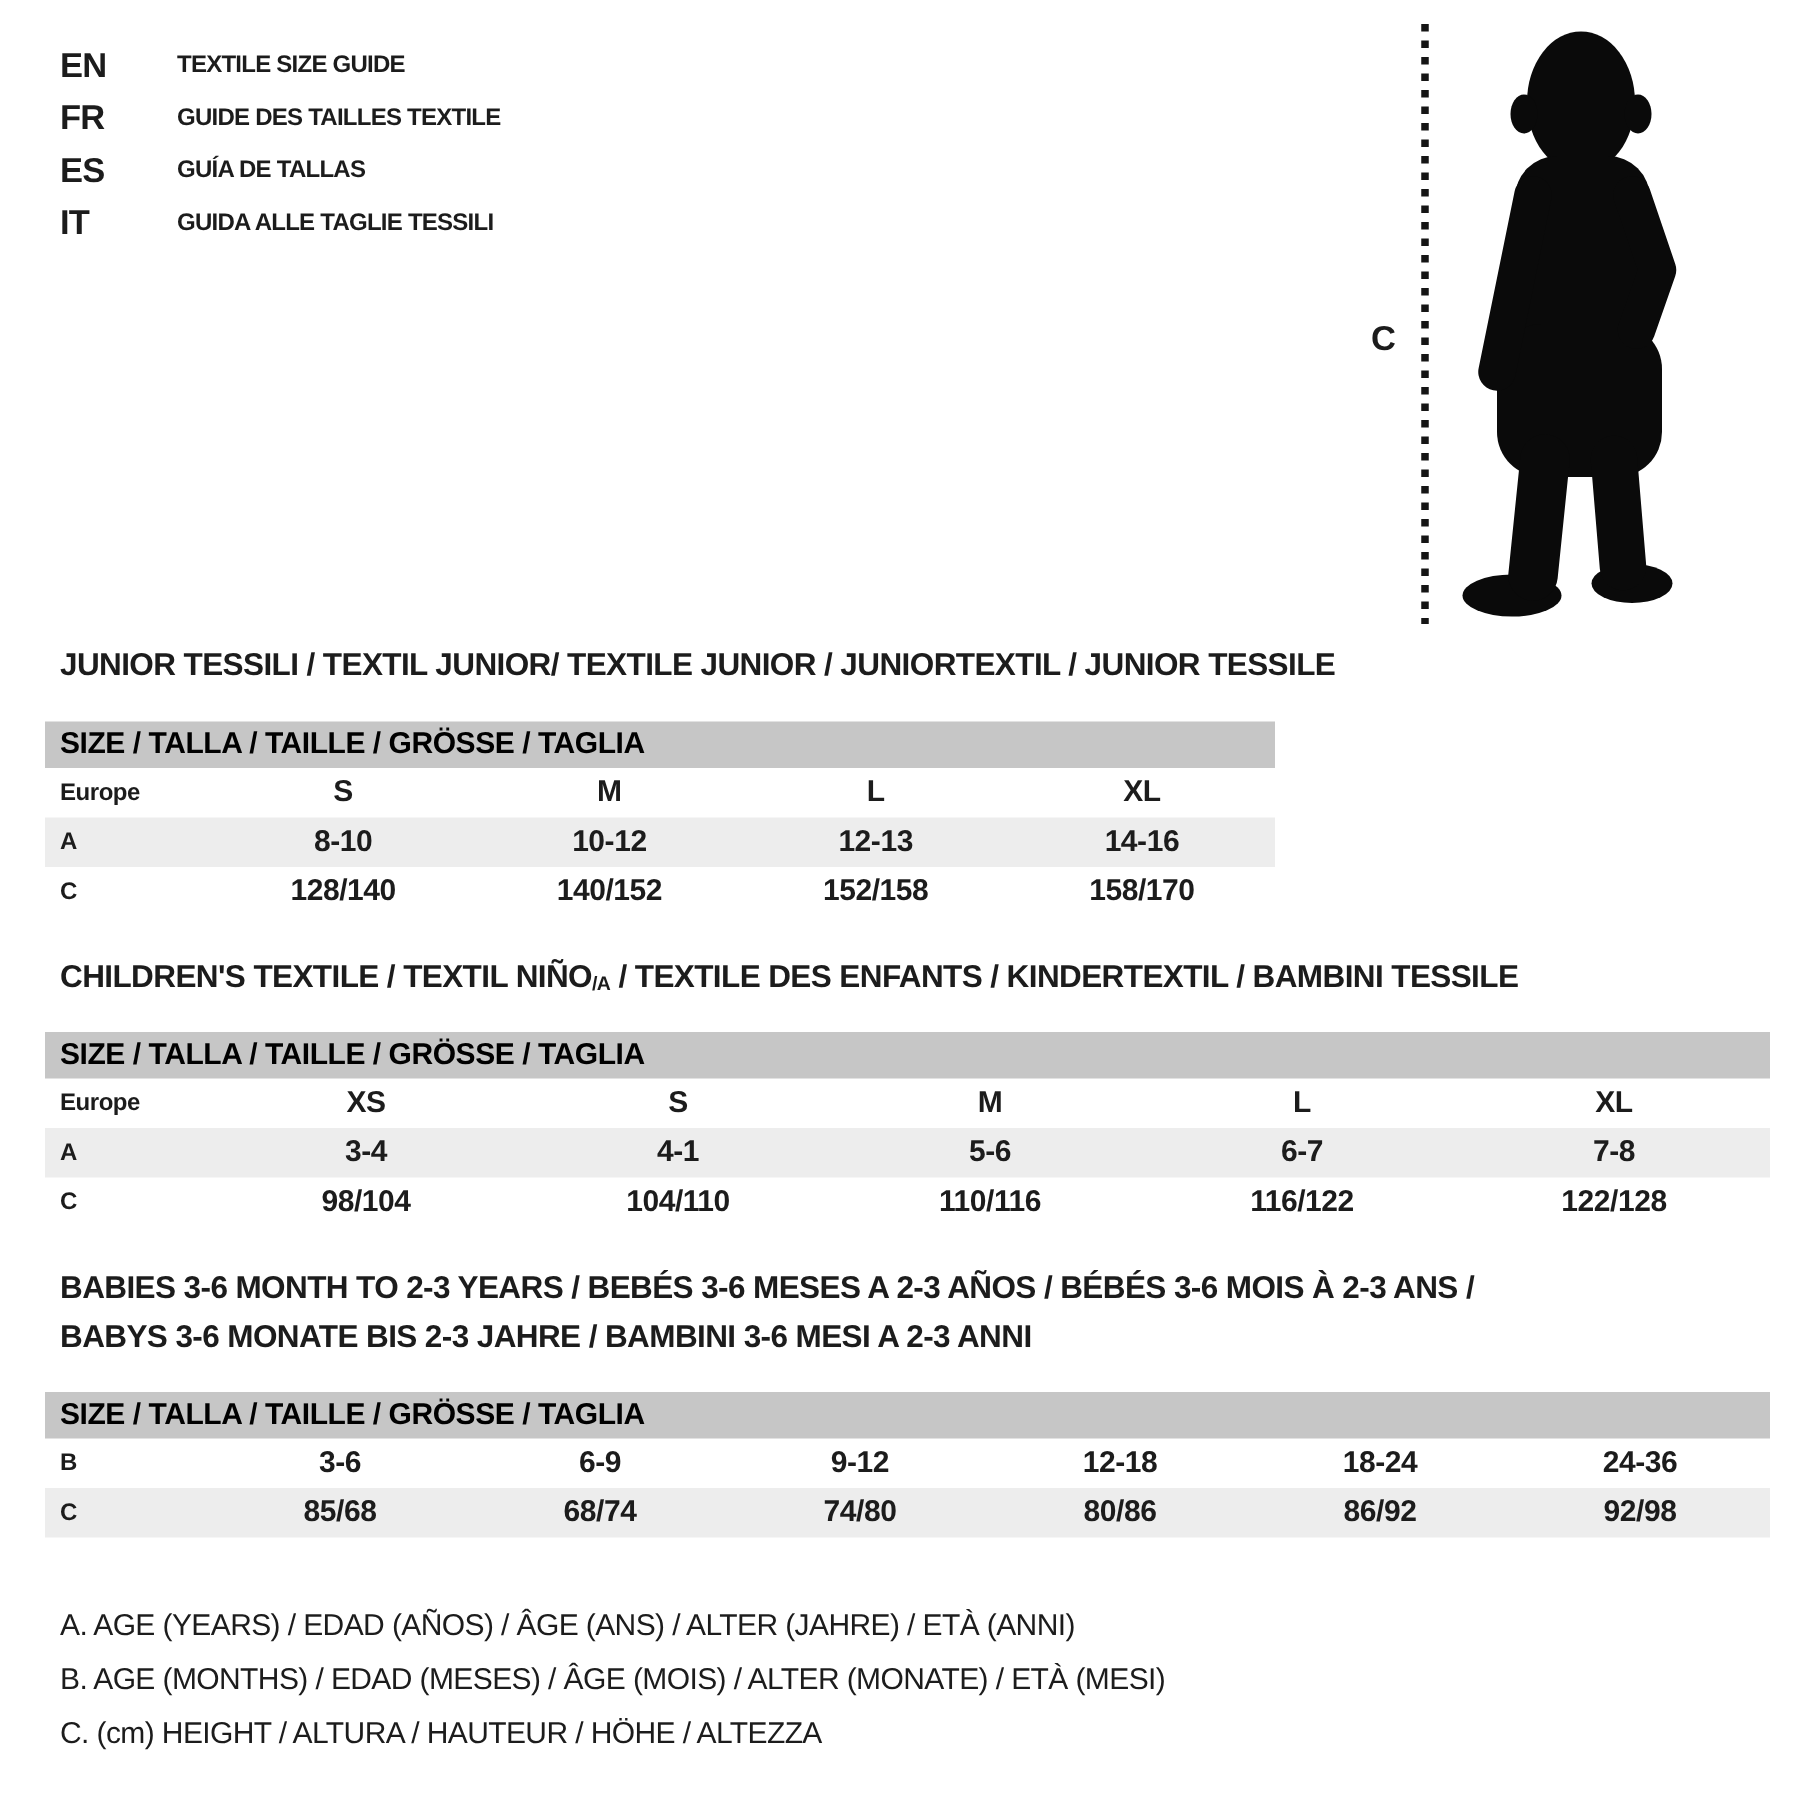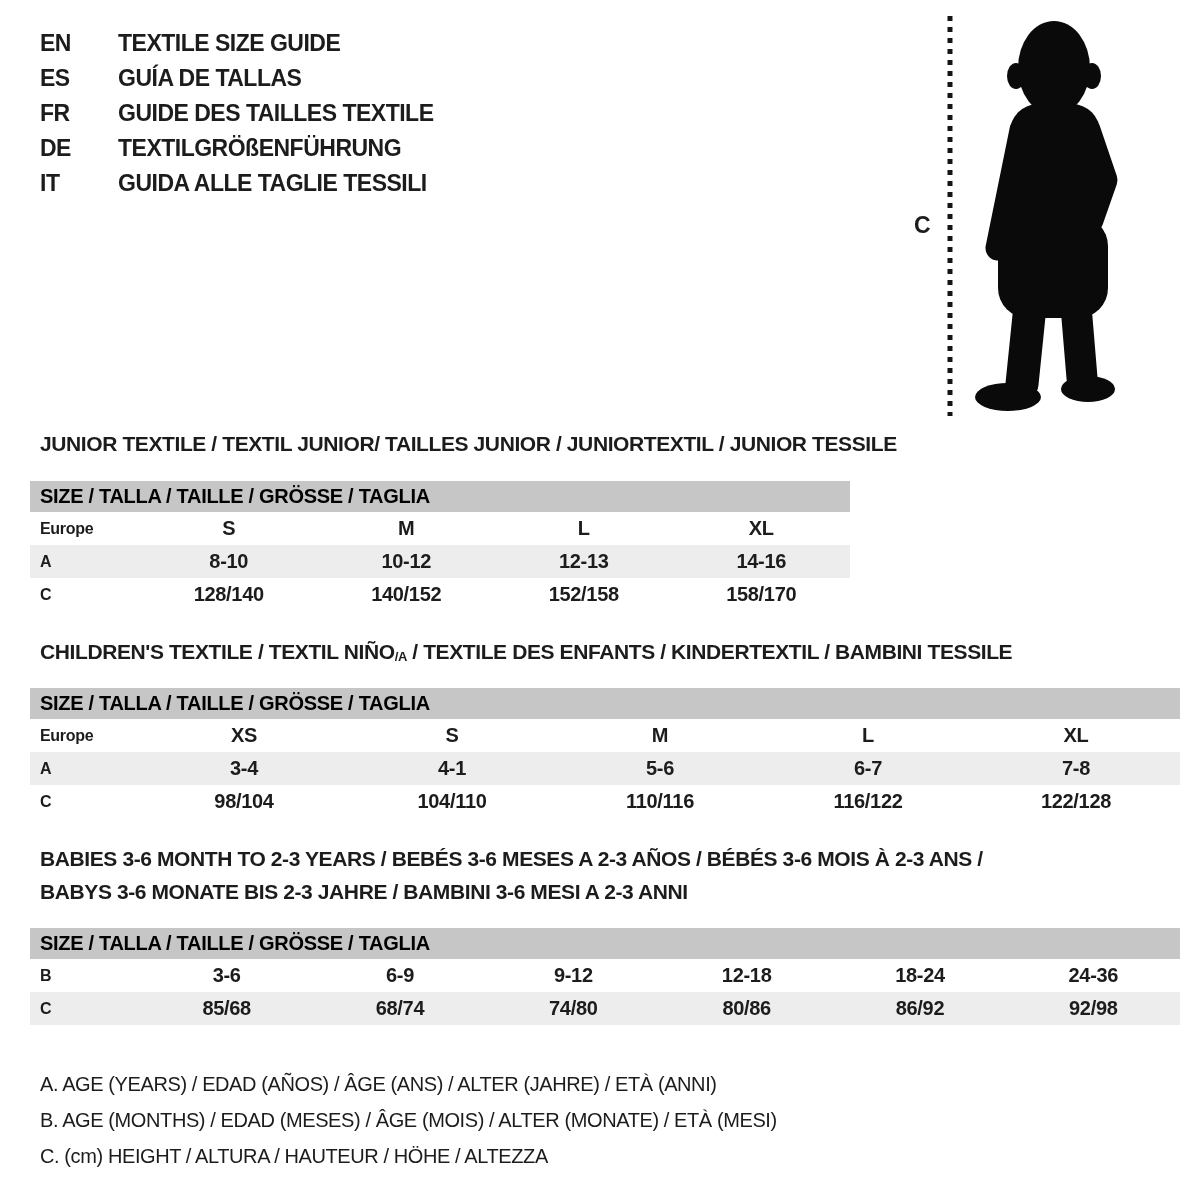--- a/index.html
+++ b/index.html
@@ -13,21 +13,21 @@
   }
 
   
   .lang-block { position: absolute; left: 40px; top: 32px; }
   .lang-row { display: flex; margin-bottom: 12px; align-items: center; }
   .lang-code {
     width: 78px; font-size: 23px; font-weight: 700;
     letter-spacing: -0.5px; line-height: 23px;
   }
   .lang-title {
-    font-size: 23px; font-weight: 700;
+    font-size: 16px; font-weight: 700;
     letter-spacing: -0.5px; line-height: 23px; white-space: nowrap;
   }
 
   
   .c-label {
     position: absolute; left: 914px; top: 212px;
     font-size: 23px; font-weight: 700;
   }
   .dash-line { position: absolute; left: 946px; top: 16px; }
   .silhouette-svg { position: absolute; left: 966px; top: 18px; }
@@ -73,30 +73,26 @@
 </style>
 </head>
 <body>
 
 <div class="lang-block">
   <div class="lang-row">
     <span class="lang-code">EN</span>
     <span class="lang-title">TEXTILE SIZE GUIDE</span>
   </div>
   <div class="lang-row">
+    <span class="lang-code">FR</span>
+    <span class="lang-title">GUIDE DES TAILLES TEXTILE</span>
+  </div>
+  <div class="lang-row">
     <span class="lang-code">ES</span>
     <span class="lang-title">GUÍA DE TALLAS</span>
-  </div>
-  <div class="lang-row">
-    <span class="lang-code">FR</span>
-    <span class="lang-title">GUIDE DES TAILLES TEXTILE</span>
-  </div>
-  <div class="lang-row">
-    <span class="lang-code">DE</span>
-    <span class="lang-title">TEXTILGRÖßENFÜHRUNG</span>
   </div>
   <div class="lang-row">
     <span class="lang-code">IT</span>
     <span class="lang-title">GUIDA ALLE TAGLIE TESSILI</span>
   </div>
 </div>
 
 <span class="c-label">C</span>
 
 <svg class="dash-line" width="8" height="400">
@@ -114,21 +110,21 @@
     <ellipse cx="122" cy="371" rx="27" ry="13"></ellipse>
   </g>
   <g fill="none" stroke="#0a0a0a" stroke-linecap="round" stroke-linejoin="round">
     <line x1="56" y1="112" x2="32" y2="230" stroke-width="25"></line>
     <polyline points="122,112 139,162 125,202" stroke-width="25"></polyline>
     <line x1="64" y1="288" x2="56" y2="366" stroke-width="33"></line>
     <line x1="110" y1="288" x2="116" y2="360" stroke-width="31"></line>
   </g>
 </svg>
 
-<div class="sec-heading" style="top:432px">JUNIOR TEXTILE / TEXTIL JUNIOR/ TAILLES JUNIOR / JUNIORTEXTIL / JUNIOR TESSILE</div>
+<div class="sec-heading" style="top:432px">JUNIOR TESSILI / TEXTIL JUNIOR/ TEXTILE JUNIOR / JUNIORTEXTIL / JUNIOR TESSILE</div>
 
 <div class="size-table" style="top:481px; width:820px">
   <div class="size-bar" style="background:#c6c6c6">SIZE / TALLA / TAILLE / GRÖSSE / TAGLIA</div>
   <div class="trow cols5">
     <div class="tlabel">Europe</div>
     <div class="tcell">S</div>
     <div class="tcell">M</div>
     <div class="tcell">L</div>
     <div class="tcell">XL</div>
   </div>

